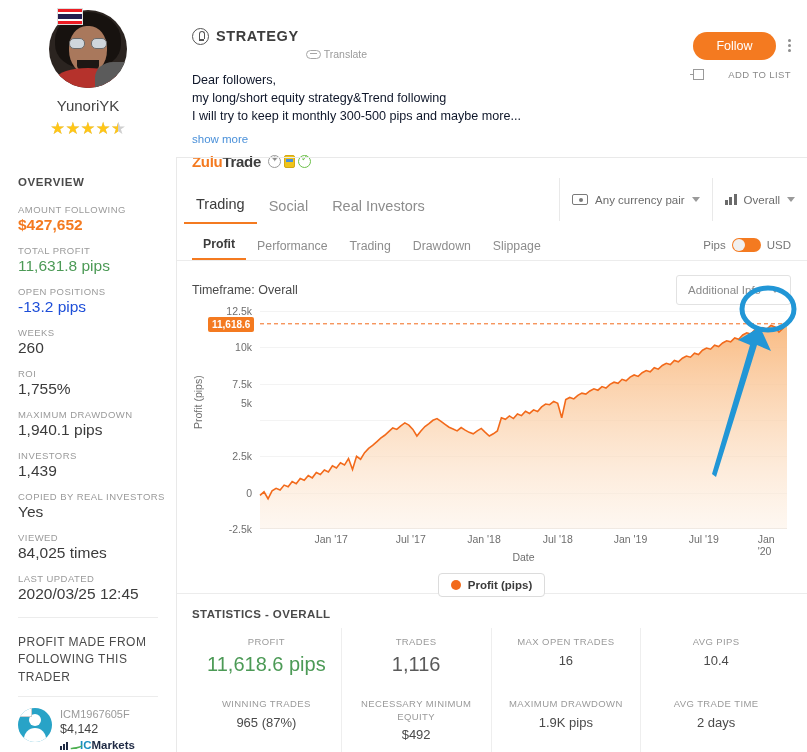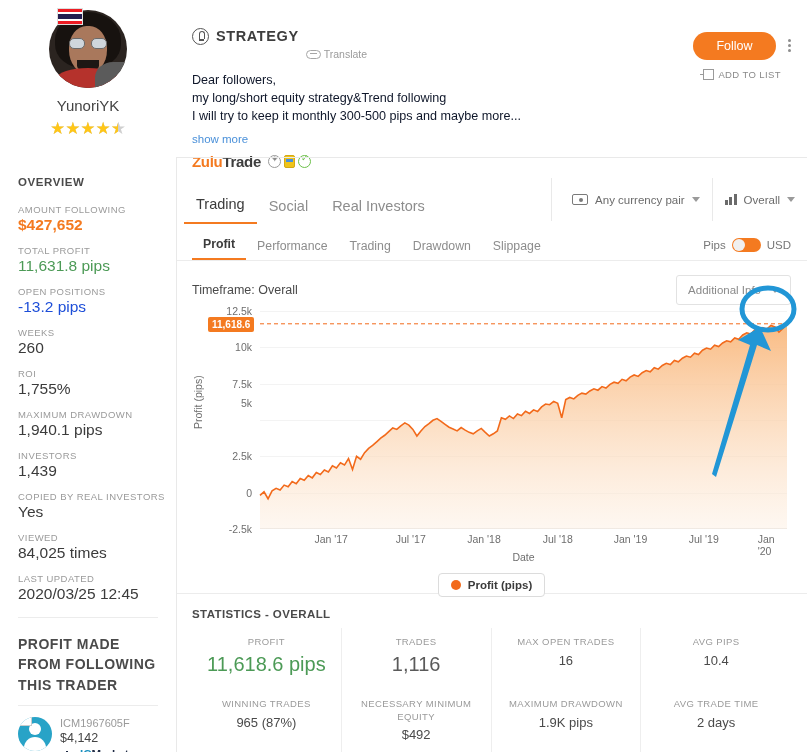--- a/index.html
+++ b/index.html
@@ -55,21 +55,21 @@
   .sidebar { padding: 18px 0 0 18px; }
   .sb-title { font-size: 11.5px; letter-spacing: .6px; color: #4a4a4a; font-weight: 600; margin-bottom: 16px; }
   .stat { margin-bottom: 11px; }
   .stat .lbl { font-size: 9.5px; letter-spacing: .45px; color: #9a9a9a; text-transform: uppercase; }
   .stat .val { font-size: 15.5px; color: #3b3b3b; margin-top: 1px; }
   .val.orange { color: #f47a20; font-weight: 700; }
   .val.green { color: #4c9a56; }
   .val.red { color: #1d4ed8; }
 
   .sb-div { height: 1px; background: #ececec; margin: 14px 18px 0 0; }
-  .pmf-title { font-size: 14px; letter-spacing: .5px; color: #4a4a4a; font-weight: 700;
+  .pmf-title { font-size: 12px; letter-spacing: .5px; color: #4a4a4a; font-weight: 400;
     line-height: 1.45; margin: 16px 10px 0 0; }
   .pmf-line { height:1px; background:#ececec; margin: 10px 18px 0 0; }
   .pmf-row { display: flex; align-items: flex-start; margin-top: 11px; gap: 8px; }
   .pmf-ava { position: relative; width: 34px; height: 34px; flex: 0 0 34px;
     border-radius: 50%; background: #28a3c7; overflow: hidden; }
   .pmf-ava .head { position:absolute; left:11px; top:6px; width:12px; height:12px;
     background:#fff; border-radius:50%; }
   .pmf-ava .body { position:absolute; left:6px; top:20px; width:22px; height:15px;
     background:#fff; border-radius:11px 11px 0 0; }
   .pmf-flag { position:absolute; left:1px; top:0px; width:13px; height:9px; z-index:3;
@@ -123,32 +123,32 @@
 
   .follow-area { position: absolute; right: 16px; top: 32px; text-align: right; }
   .follow-btn {
     display: inline-block; background: #f47a20; color: #fff; font-size: 12.5px;
     padding: 7px 23px; border-radius: 14px; border: none; cursor: pointer;
   }
   .kebab { display:inline-block; vertical-align: middle; margin-left: 8px; color:#888;
     font-size: 13px; line-height: 0.6; cursor:pointer;}
   .kebab i{display:block;width:3px;height:3px;background:#8d8d8d;border-radius:50%;margin:2px 0;}
   .addlist { margin-top: 9px; font-size: 9.5px; color: #8a8a8a; letter-spacing: .4px;
-    display: flex; align-items: center; justify-content: center; gap: 4px; }
+    display: flex; align-items: center; justify-content: space-between; gap: 4px; }
   .addlist .ic { width: 11px; height: 11px; border: 1.2px solid #9a9a9a; position: relative; display:inline-block;}
   .addlist .ic:before{content:""; position:absolute; left:-4px; top:4px; width:4px;
      border-top:1.2px solid #9a9a9a;}
 
   
   .tabs-row { display: flex; align-items: flex-end; padding-left: 8px; height: 46px;
      position: relative; }
   .tab { font-size: 14.5px; color: #8d8d8d; padding: 0 12px 10px 12px; cursor: pointer; }
   .tab.active { color: #3b3b3b; border-bottom: 2.5px solid #f47a20; }
   .sel-group { position: absolute; right: 0; top: 0; display: flex; height: 43px;
-     border-left: 1px solid #e9e9e9; padding-left: 8px; }
+     border-left: 1px solid #e9e9e9; }
   .sel { display: flex; align-items: center; gap: 7px; padding: 0 12px; font-size: 11.5px;
      color: #6b6b6b; border-right: 1px solid #e9e9e9; cursor: pointer; }
   .sel:last-child { border-right: none; }
   .money-ic { width: 16px; height: 11px; border: 1.3px solid #7a7a7a; border-radius: 2px;
      position: relative; display:inline-block;}
   .money-ic:after{content:""; position:absolute; left:6px; top:3px; width:4px; height:4px;
      border-radius:50%; background:#7a7a7a;}
   .bars-ic { display: inline-flex; align-items: flex-end; gap: 1.5px; height: 11px; }
   .bars-ic i { width: 3px; background: #6b6b6b; display: block; }
   .caret { width: 0; height: 0; border-left: 4px solid transparent; border-right: 4px solid transparent;

